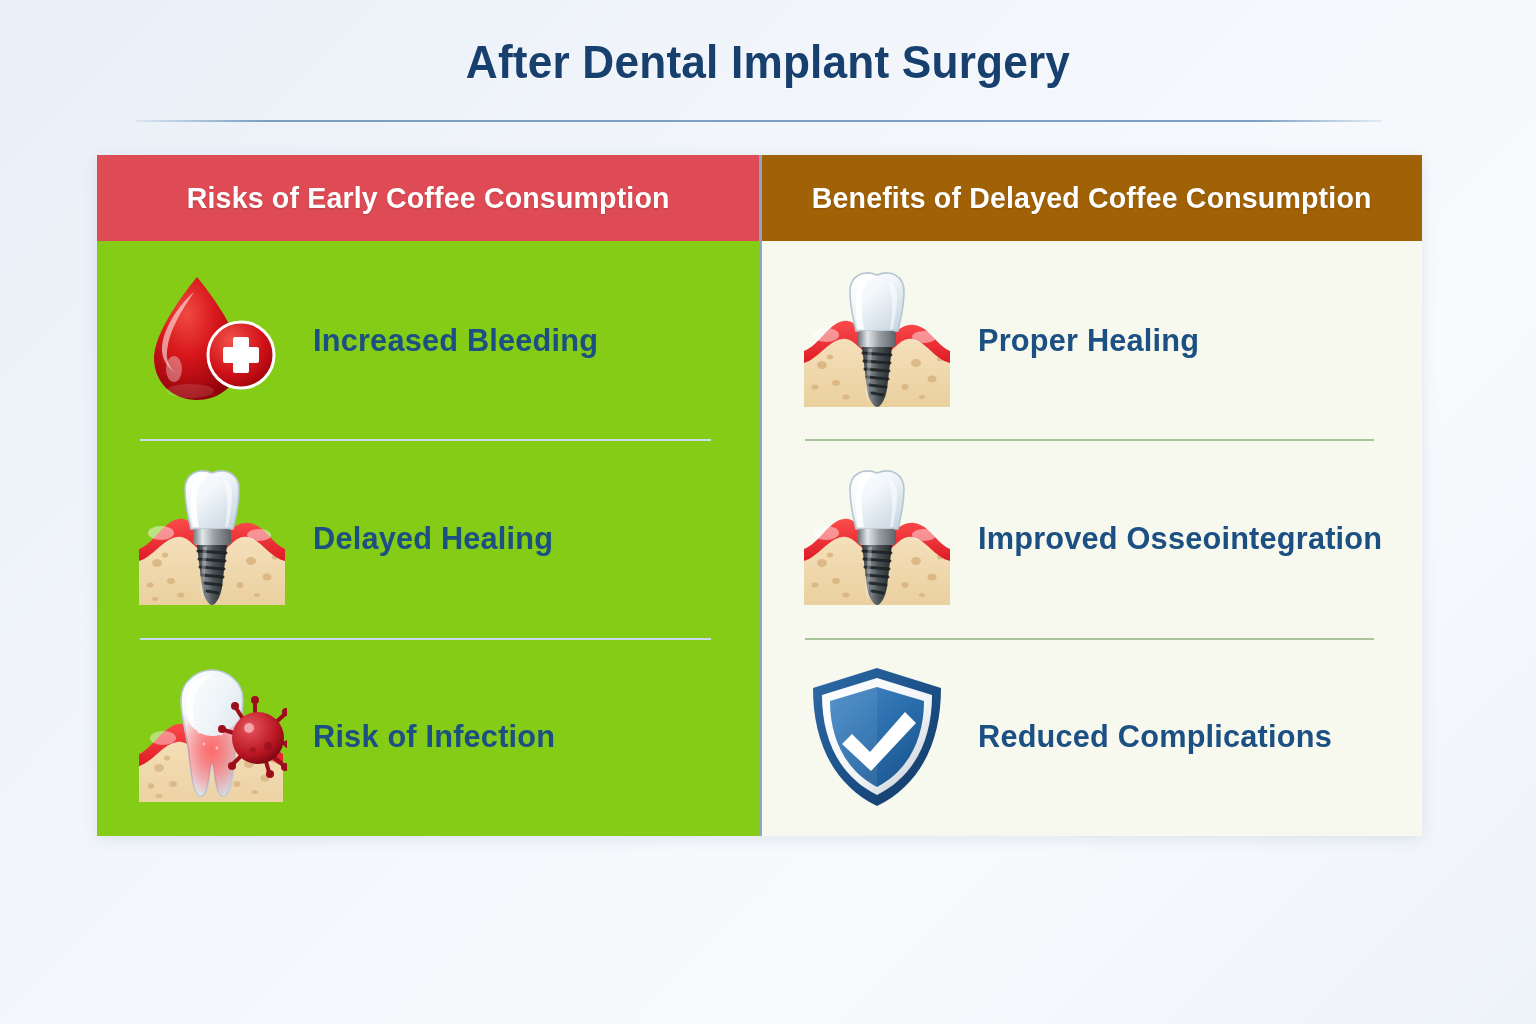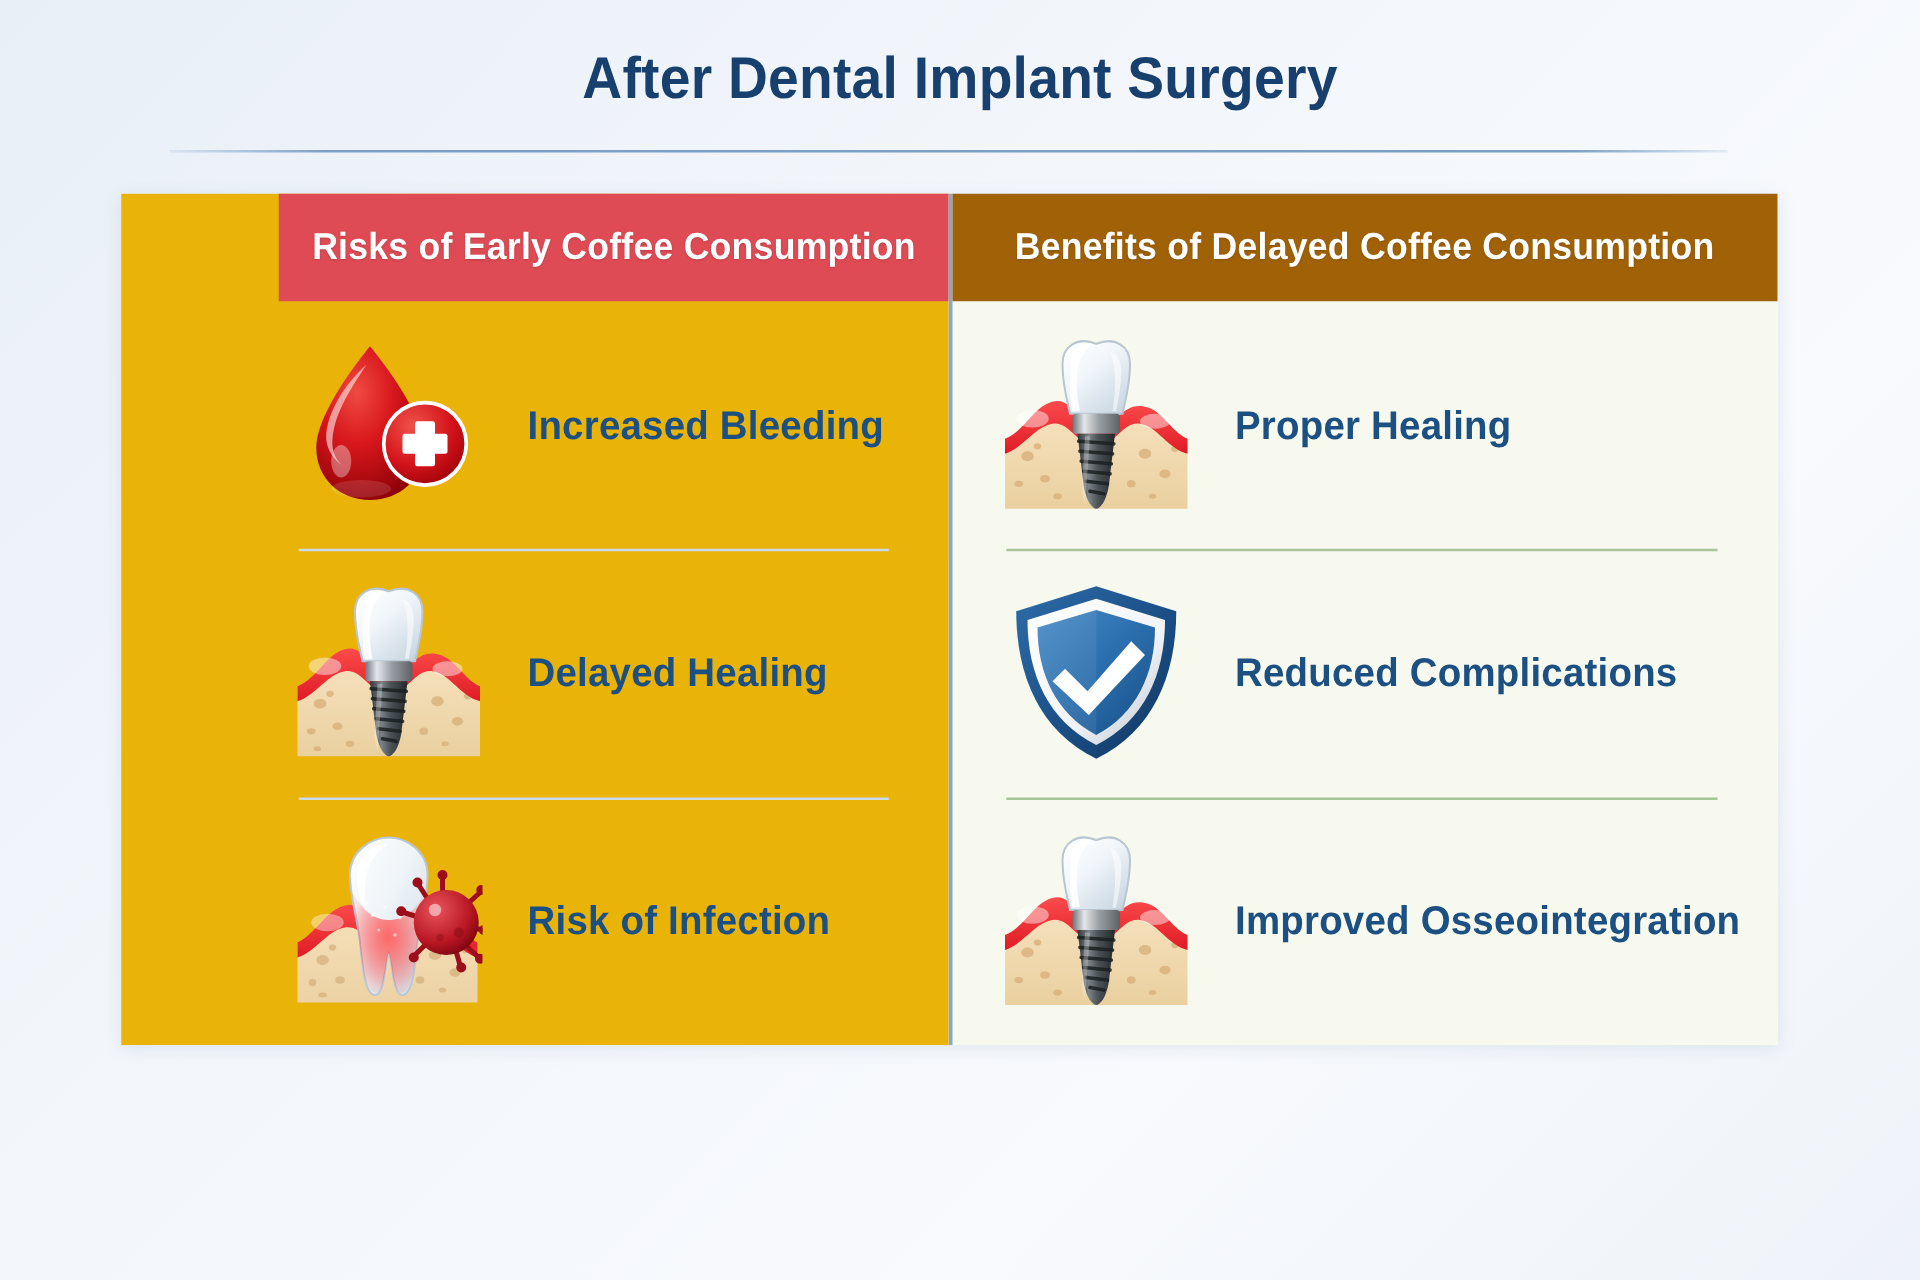--- a/index.html
+++ b/index.html
@@ -55,21 +55,21 @@
     width: 1325px;
     height: 681px;
     display: flex;
     box-shadow: 0 3px 14px rgba(70,100,140,0.13);
   }
   .col {
     position: relative;
     display: flex;
     flex-direction: column;
   }
-  .col-left  { width: 665px; background: #eab308; align-items: flex-end; }
+  .col-left  { width: 665px; background: #84cc16; }
   .col-right { width: 660px; background: #f7f9ef; border-left: 3px solid #8aa8c4; }
 
   .col-head {
     height: 86px;
     display: flex;
     align-items: center;
     justify-content: center;
     box-sizing: border-box;
     padding: 0 14px;
   }
@@ -89,21 +89,21 @@
   .rows {
     flex: 1;
     display: flex;
     flex-direction: column;
     padding: 0 40px;
   }
   .row {
     flex: 1;
     display: flex;
     align-items: center;
-    gap: 36px;
+    gap: 26px;
     position: relative;
   }
   .row + .row::before {
     content: "";
     position: absolute;
     left: 3px;
     right: 8px;
     top: 0;
     height: 2px;
   }
@@ -372,50 +372,20 @@
               </g>
               <path d="M66 84 L70 84 L67 126 C66 132 66 136 67 138 C64 134 63 126 64 118 Z" fill="#ffffff" opacity="0.28"></path>
             </svg>
           </div>
           <div class="row-label">Proper Healing</div>
         </div>
 
         <div class="row">
           <div class="icon-box">
             <svg viewBox="0 0 150 150">
-              <defs>
-                <linearGradient id="shOuter" x1="0" y1="0" x2="1" y2="1">
-                  <stop offset="0%" stop-color="#2e6ca8"></stop>
-                  <stop offset="55%" stop-color="#1b4f86"></stop>
-                  <stop offset="100%" stop-color="#11365e"></stop>
-                </linearGradient>
-                <linearGradient id="shInner" x1="0" y1="0" x2="1" y2="1">
-                  <stop offset="0%" stop-color="#4a8cc9"></stop>
-                  <stop offset="50%" stop-color="#2b6ead"></stop>
-                  <stop offset="100%" stop-color="#174f86"></stop>
-                </linearGradient>
-                <linearGradient id="shRim" x1="0" y1="0" x2="1" y2="1">
-                  <stop offset="0%" stop-color="#ffffff"></stop>
-                  <stop offset="60%" stop-color="#f1f4f7"></stop>
-                  <stop offset="100%" stop-color="#b9c3cc"></stop>
-                </linearGradient>
-              </defs>
-              <path d="M75 6 L139 26 C139 78 120 122 75 144 C30 122 11 78 11 26 Z" fill="url(#shOuter)"></path>
-              <path d="M75 16 L130 33 C130 77 113 114 75 133 C37 114 20 77 20 33 Z" fill="url(#shRim)"></path>
-              <path d="M75 25 L122 39 C122 76 107 108 75 125 C43 108 28 76 28 39 Z" fill="url(#shInner)"></path>
-              <path d="M75 25 L75 125 C43 108 28 76 28 39 Z" fill="#ffffff" opacity="0.07"></path>
-              <path d="M50 72 L68 90 L103 50 L114 61 L69 109 L40 82 Z" fill="#ffffff"></path>
-            </svg>
-          </div>
-          <div class="row-label">Reduced Complications</div>
-        </div>
-
-        <div class="row">
-          <div class="icon-box">
-            <svg viewBox="0 0 150 150">
               <path d="M2 86 C18 80 26 64 42 62 C56 60 62 78 75 78 C90 78 96 62 112 64 C128 66 134 82 148 86 L148 142 L2 142 Z" fill="url(#boneG2)"></path>
               <g fill="#d8b17c" opacity="0.8">
                 <ellipse cx="20" cy="100" rx="5" ry="4"></ellipse>
                   <ellipse cx="34" cy="118" rx="4" ry="3"></ellipse>
                 <ellipse cx="13" cy="122" rx="3.5" ry="2.5"></ellipse>
                   <ellipse cx="28" cy="92" rx="3" ry="2.5"></ellipse>
                 <ellipse cx="44" cy="132" rx="3.5" ry="2.5"></ellipse>
                   <ellipse cx="114" cy="98" rx="5" ry="4"></ellipse>
                 <ellipse cx="130" cy="114" rx="4.5" ry="3.5"></ellipse>
                   <ellipse cx="103" cy="122" rx="3.5" ry="3"></ellipse>
@@ -437,17 +407,47 @@
                 <line x1="65" y1="112" x2="86" y2="114"></line>
                 <line x1="67" y1="120" x2="84" y2="122"></line>
                 <line x1="70" y1="128" x2="81" y2="130"></line>
               </g>
               <path d="M66 84 L70 84 L67 126 C66 132 66 136 67 138 C64 134 63 126 64 118 Z" fill="#ffffff" opacity="0.28"></path>
             </svg>
           </div>
           <div class="row-label">Improved Osseointegration</div>
         </div>
 
+        <div class="row">
+          <div class="icon-box">
+            <svg viewBox="0 0 150 150">
+              <defs>
+                <linearGradient id="shOuter" x1="0" y1="0" x2="1" y2="1">
+                  <stop offset="0%" stop-color="#2e6ca8"></stop>
+                  <stop offset="55%" stop-color="#1b4f86"></stop>
+                  <stop offset="100%" stop-color="#11365e"></stop>
+                </linearGradient>
+                <linearGradient id="shInner" x1="0" y1="0" x2="1" y2="1">
+                  <stop offset="0%" stop-color="#4a8cc9"></stop>
+                  <stop offset="50%" stop-color="#2b6ead"></stop>
+                  <stop offset="100%" stop-color="#174f86"></stop>
+                </linearGradient>
+                <linearGradient id="shRim" x1="0" y1="0" x2="1" y2="1">
+                  <stop offset="0%" stop-color="#ffffff"></stop>
+                  <stop offset="60%" stop-color="#f1f4f7"></stop>
+                  <stop offset="100%" stop-color="#b9c3cc"></stop>
+                </linearGradient>
+              </defs>
+              <path d="M75 6 L139 26 C139 78 120 122 75 144 C30 122 11 78 11 26 Z" fill="url(#shOuter)"></path>
+              <path d="M75 16 L130 33 C130 77 113 114 75 133 C37 114 20 77 20 33 Z" fill="url(#shRim)"></path>
+              <path d="M75 25 L122 39 C122 76 107 108 75 125 C43 108 28 76 28 39 Z" fill="url(#shInner)"></path>
+              <path d="M75 25 L75 125 C43 108 28 76 28 39 Z" fill="#ffffff" opacity="0.07"></path>
+              <path d="M50 72 L68 90 L103 50 L114 61 L69 109 L40 82 Z" fill="#ffffff"></path>
+            </svg>
+          </div>
+          <div class="row-label">Reduced Complications</div>
+        </div>
+
       </div>
     </div>
 
   </div>
 </div>
 
 </body></html>

